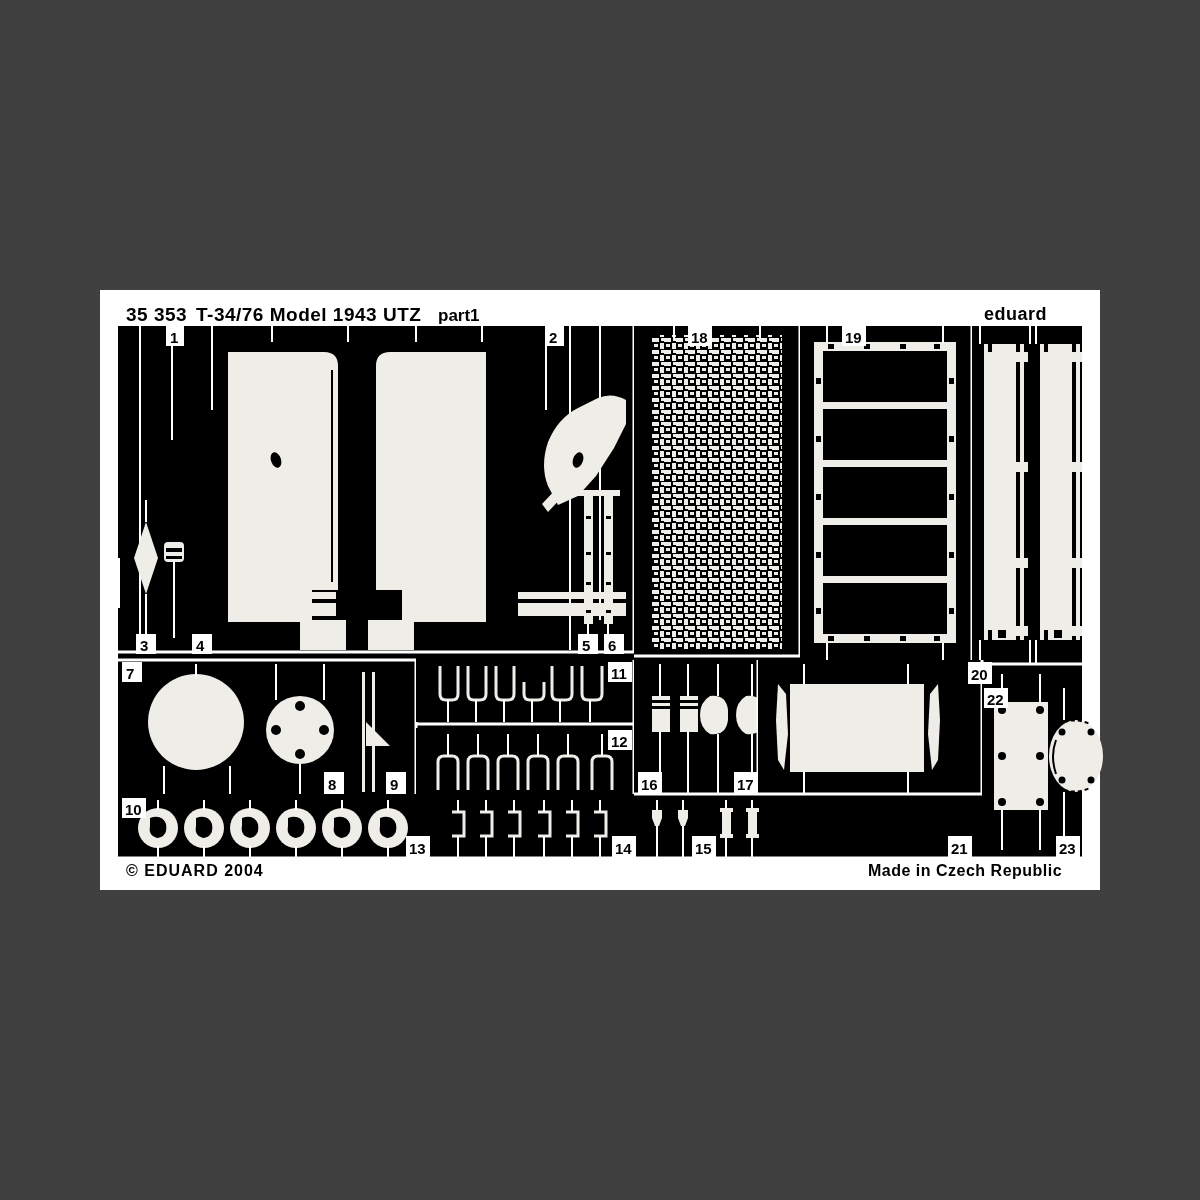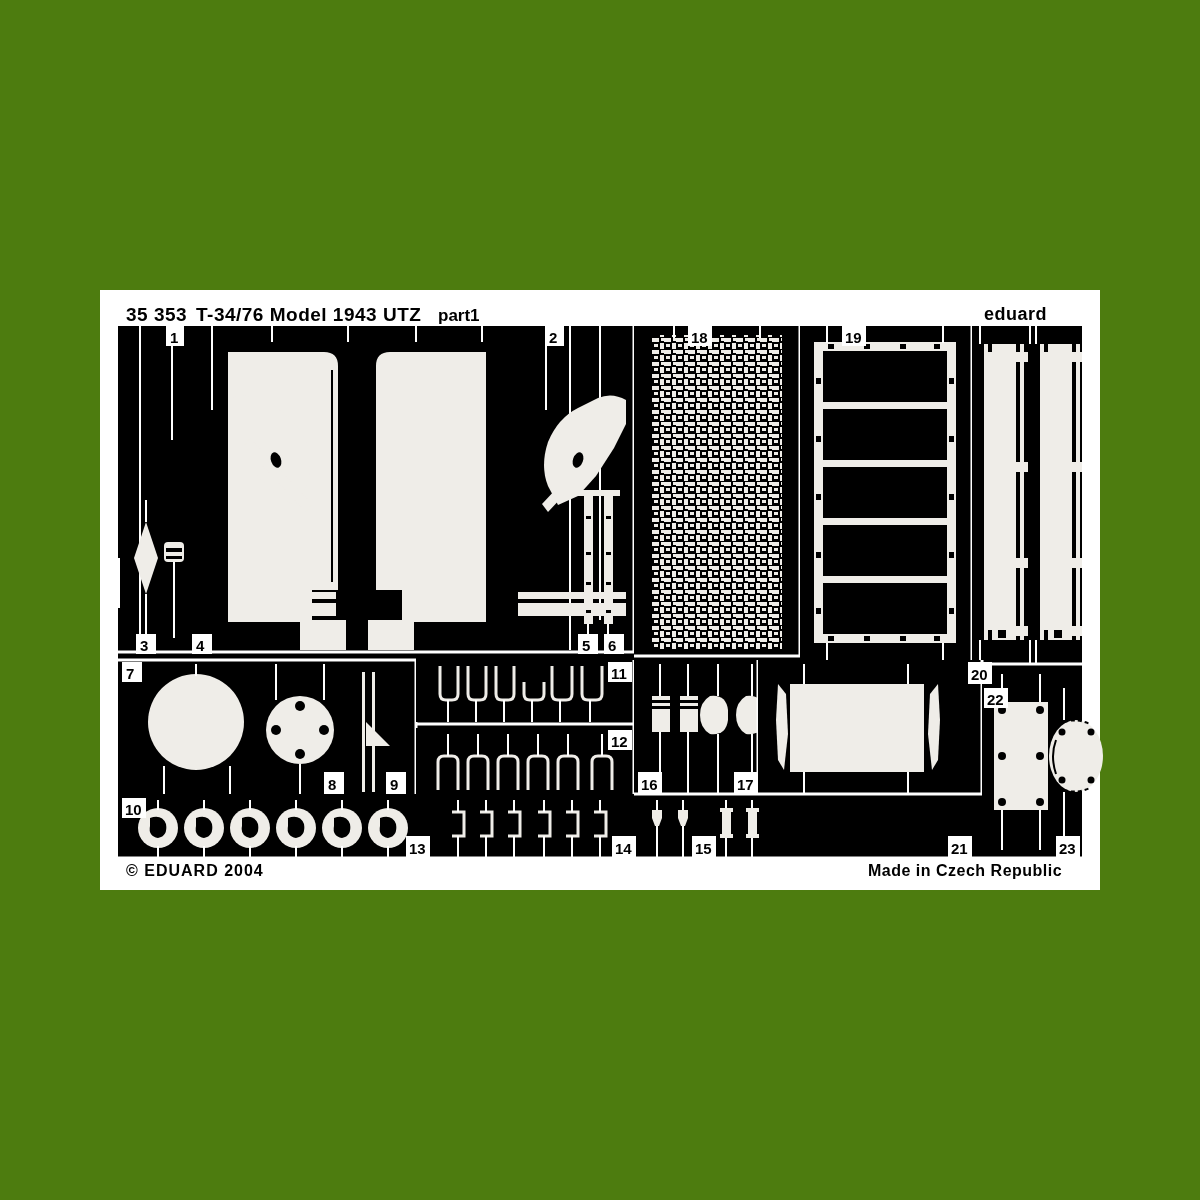--- a/index.html
+++ b/index.html
@@ -8,21 +8,21 @@
     background: #ffffff;
     width: 1200px;
     height: 1200px;
     overflow: hidden;
     font-family: "Liberation Sans", sans-serif;
   }
   #stage {
     position: relative;
     width: 1200px;
     height: 1200px;
-    background: #4d7c0f;
+    background: #404040;
     text-align: center;
   }
   
   #fret {
     position: absolute;
     left: 100px;
     top: 290px;
     width: 1000px;
     height: 600px;
     background: #ffffff;

